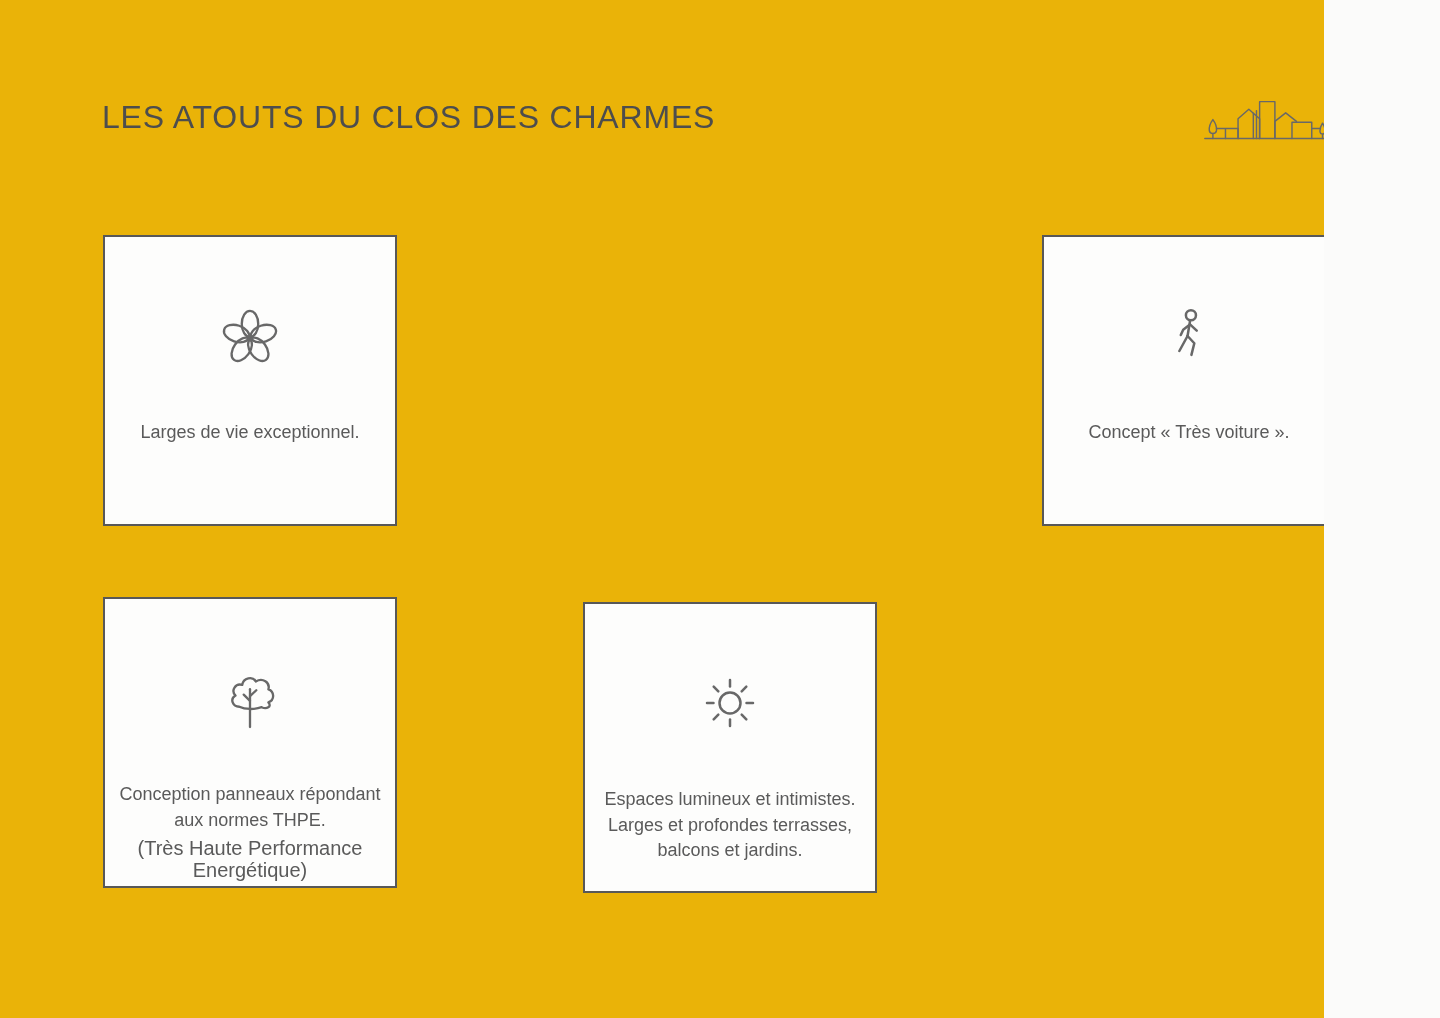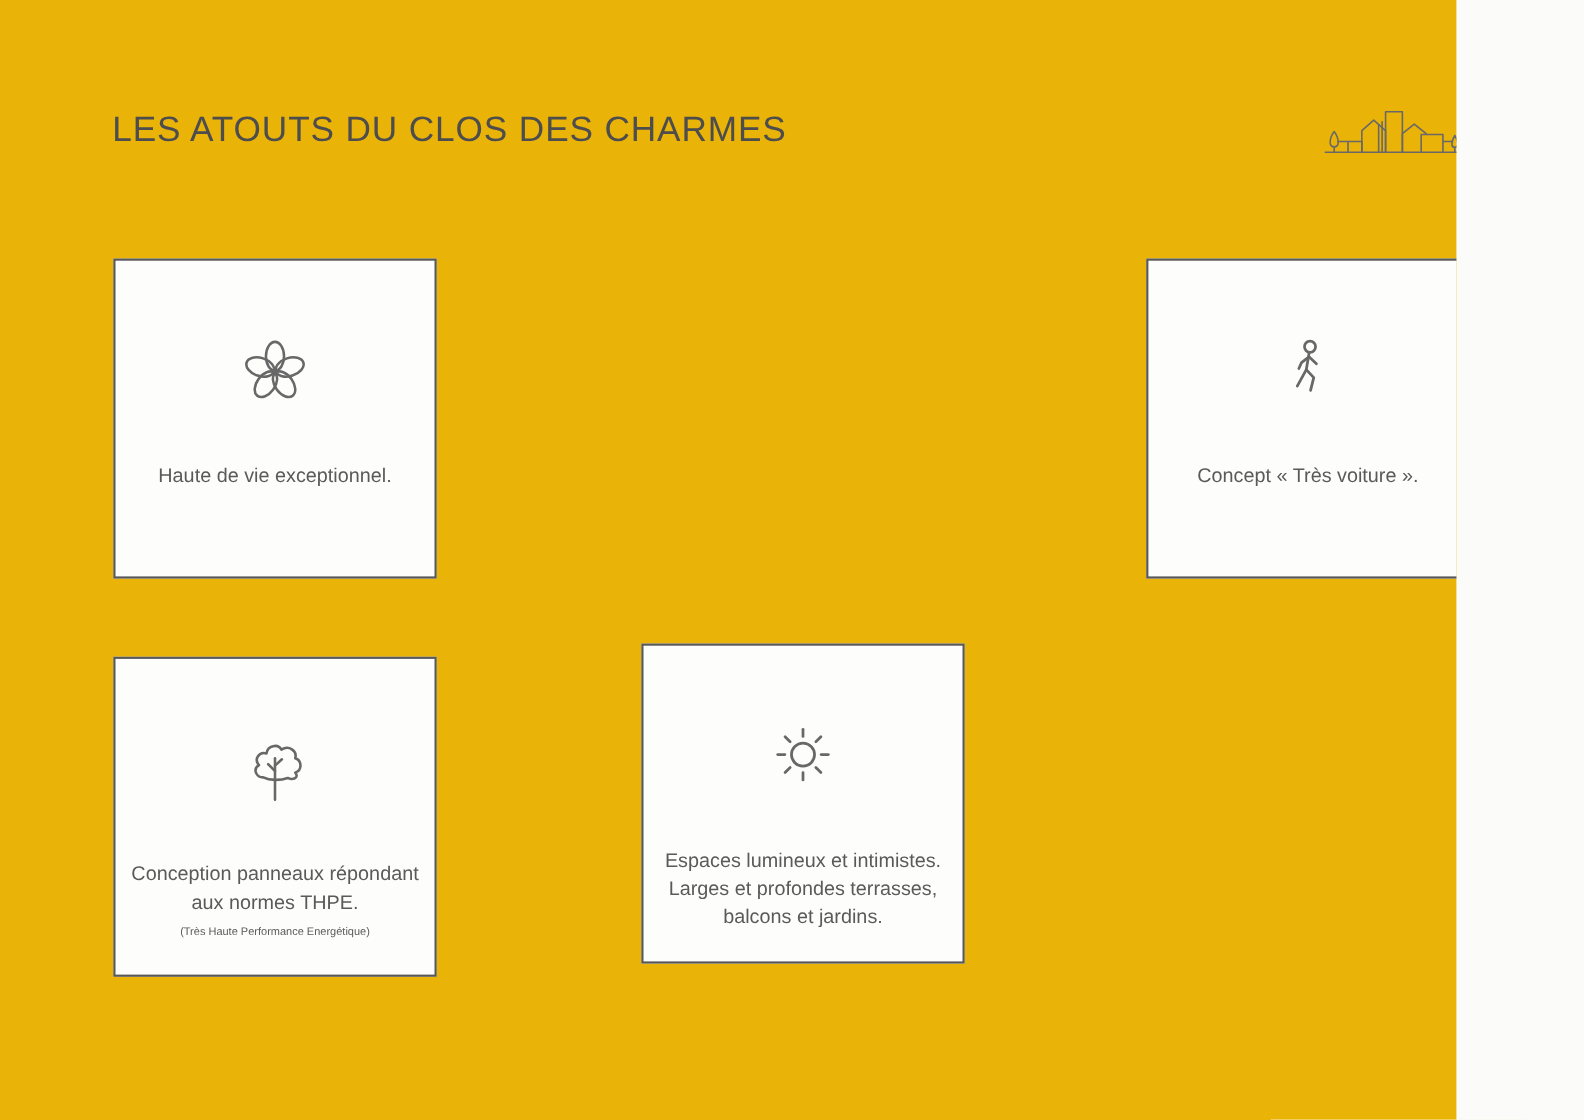--- a/index.html
+++ b/index.html
@@ -34,21 +34,21 @@
     width: 294px;
     height: 291px;
     border: 2px solid #585858;
     background: #fdfdfc;
     box-sizing: border-box;
   }
   .card.c1 { left: 103px;  top: 235px; }
   .card.c2 { left: 583px;  top: 235px; }
   .card.c3 { left: 1042px; top: 235px; }
   .card.c4 { left: 103px;  top: 597px; }
-  .card.c5 { left: 583px;  top: 585px; padding-left: 45px; }
+  .card.c5 { left: 583px;  top: 602px; padding-left: 45px; }
   .card.c6 { left: 1042px; top: 597px; }
   .card-icon {
     position: absolute;
     left: 50%;
     top: 99px;
     transform: translate(-50%, -50%);
     line-height: 0;
   }
   .card-text {
     position: absolute;
@@ -57,21 +57,21 @@
     right: 10px;
     text-align: center;
     color: #5a5a5a;
   }
   .card-text-main {
     font-size: 18px;
     line-height: 25.5px;
     white-space: pre-line;
   }
   .card-text-note {
-    font-size: 10px;
+    font-size: 20px;
     line-height: 22px;
     margin-top: 4px;
     white-space: pre-line;
   }
   svg.ico {
     fill: none;
     stroke: #686868;
     stroke-linecap: round;
     stroke-linejoin: round;
   }
@@ -105,21 +105,21 @@
         <g transform="translate(32,34)">
           <ellipse rx="8.5" ry="13.5" cy="-14.5"></ellipse>
           <ellipse rx="8.5" ry="13.5" cy="-14.5" transform="rotate(72)"></ellipse>
           <ellipse rx="8.5" ry="13.5" cy="-14.5" transform="rotate(144)"></ellipse>
           <ellipse rx="8.5" ry="13.5" cy="-14.5" transform="rotate(216)"></ellipse>
           <ellipse rx="8.5" ry="13.5" cy="-14.5" transform="rotate(288)"></ellipse>
         </g>
       </svg>
     </span>
     <div class="card-text">
-      <div class="card-text-main">Haute de vie exceptionnel.</div>
+      <div class="card-text-main">Larges de vie exceptionnel.</div>
     </div>
   </div>
 
 
   <div class="card c3">
     <span class="card-icon">
       <svg class="ico" width="44" height="58" viewBox="0 0 44 60" stroke-width="2.6">
         <circle cx="24" cy="8.5" r="5.2"></circle>
         <path d="M23 15 L20.5 30"></path>
         <path d="M23 18 L16 23.5 L13.5 29"></path>

